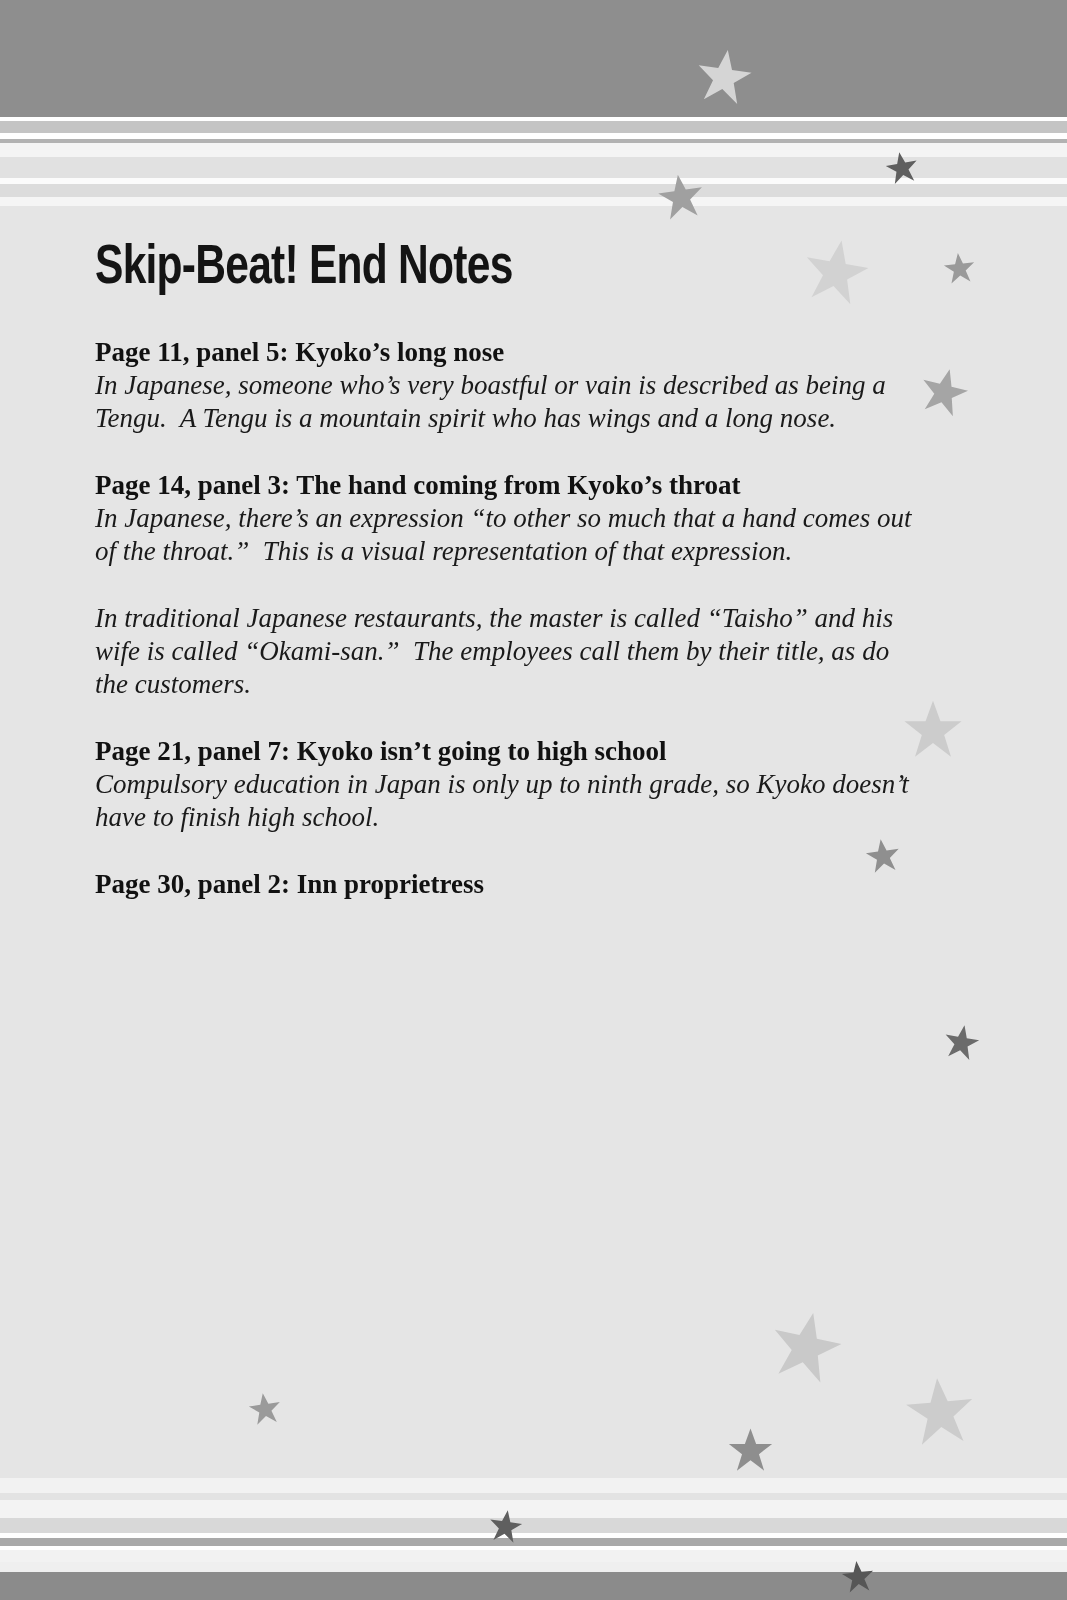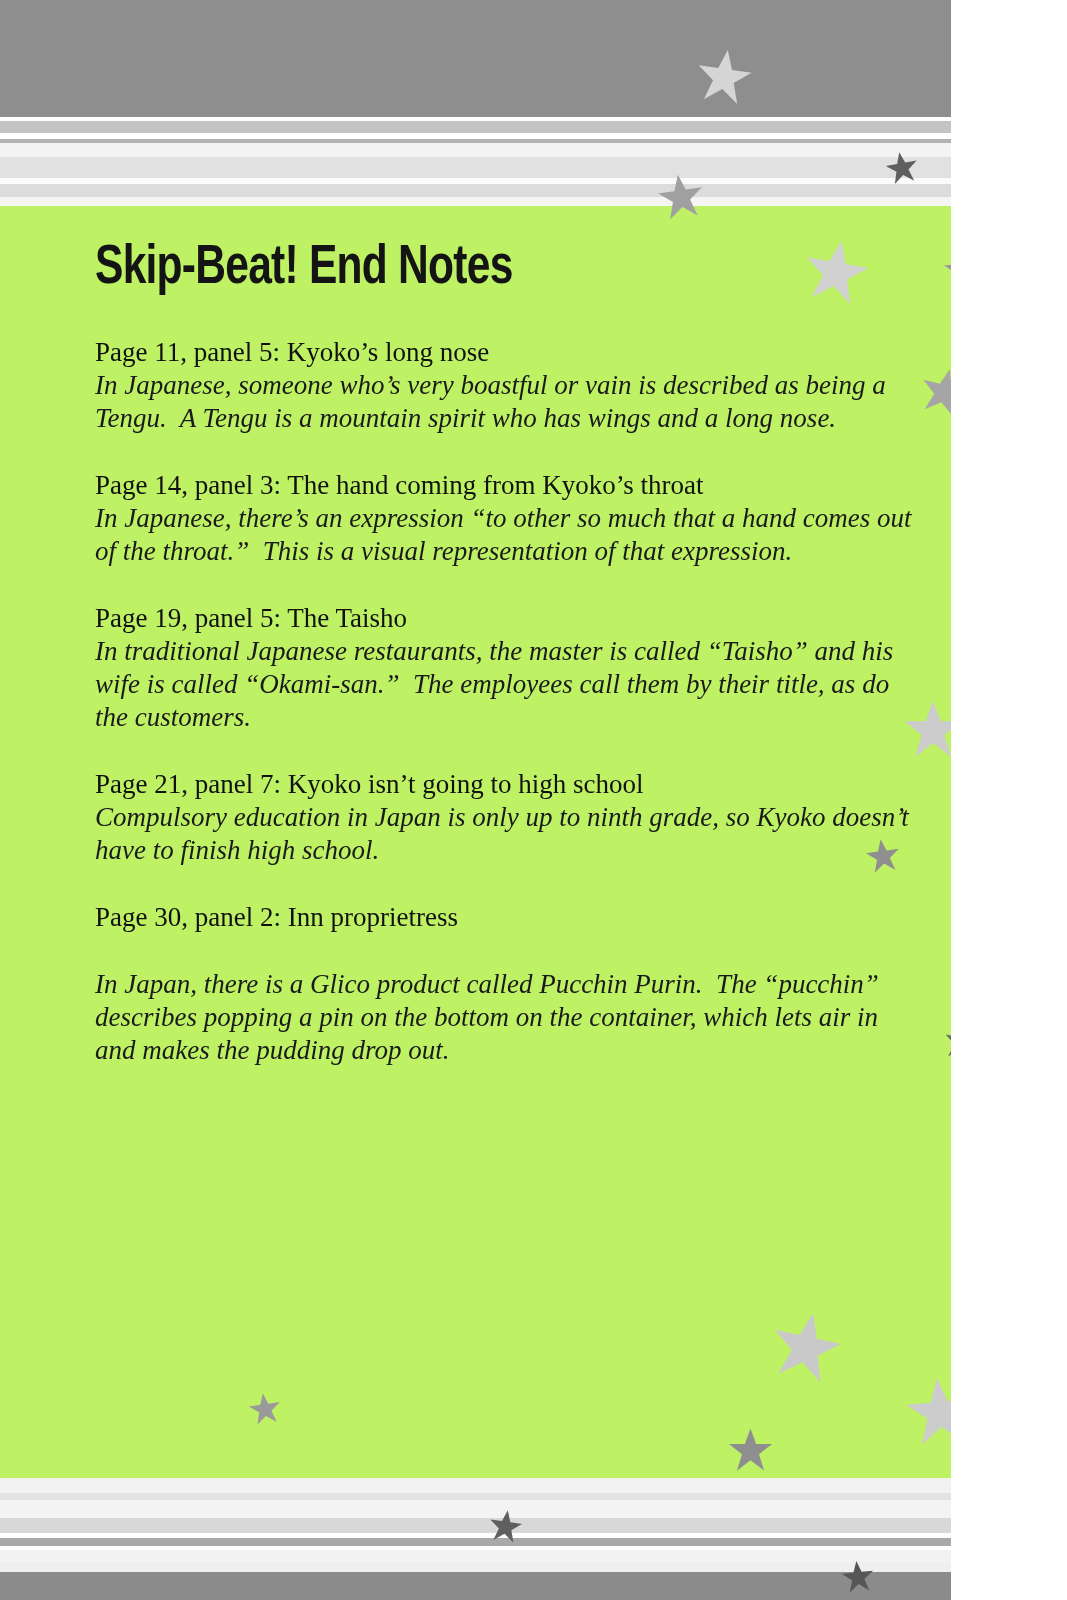--- a/index.html
+++ b/index.html
@@ -1,31 +1,31 @@
 <!DOCTYPE html>
 <html><head>
 <meta charset="utf-8">
 <style>
   html,body{margin:0;padding:0;background:#fff;}
-  .page{position:relative;width:951px;height:1600px;background:#bef264;overflow:hidden;
+  .page{position:relative;width:1067px;height:1600px;background:#e5e5e5;overflow:hidden;
         font-family:"Liberation Serif", serif;}
   .stripe{position:absolute;left:0;width:100%;}
   .star-layer,.stripe-layer{position:absolute;inset:0;pointer-events:none;}
   .star{position:absolute;}
   .content{position:absolute;left:95px;top:236px;width:822px;z-index:3;color:#111;}
   .title{font-family:"Liberation Sans", sans-serif;font-weight:bold;font-size:56px;
          letter-spacing:-1px;transform:scaleX(0.76);transform-origin:0 50%;
          white-space:nowrap;color:#141414;line-height:1;}
   .subtitle{margin-top:10px;}
   .subtitle-line{font-family:"Liberation Sans", sans-serif;font-weight:bold;font-size:33px;
          letter-spacing:-0.5px;transform:scaleX(0.82);transform-origin:0 50%;
          white-space:nowrap;color:#141414;line-height:44px;}
   .notes{margin-top:44px;}
   .note{margin:0 0 34px 0;}
-  .note h2{margin:0;font-size:27px;line-height:33px;font-weight:normal;color:#111;
+  .note h2{margin:0;font-size:27px;line-height:33px;font-weight:bold;color:#111;
            font-family:"Liberation Serif", serif;}
   .note h2 .inline-star{color:#6b6b6b;font-family:"DejaVu Sans", sans-serif;font-size:24px;}
   .note p{margin:0;font-size:27px;line-height:33px;color:#1a1a1a;white-space:pre-wrap;font-style:italic;}
 </style>
 </head>
 <body>
 
 <div class="page">
   <div class="stripe-layer">
       <div class="stripe" style="top: 0px; height: 117px; background: rgb(142, 142, 142);"></div>
@@ -102,28 +102,26 @@
     <div class="notes">
         <section class="note">
           <h2>Page 11, panel 5: Kyoko’s long nose</h2>
           <p>In Japanese, someone who’s very boastful or vain is described as being a Tengu.  A Tengu is a mountain spirit who has wings and a long nose.</p>
         </section>
         <section class="note">
           <h2>Page 14, panel 3: The hand coming from Kyoko’s throat</h2>
           <p>In Japanese, there’s an expression “to other so much that a hand comes out of the throat.”  This is a visual representation of that expression.</p>
         </section>
         <section class="note">
-          <h2>Page 19, panel 5: The Taisho</h2>
           <p>In traditional Japanese restaurants, the master is called “Taisho” and his wife is called “Okami-san.”  The employees call them by their title, as do the customers.</p>
         </section>
         <section class="note">
           <h2>Page 21, panel 7: Kyoko isn’t going to high school</h2>
           <p>Compulsory education in Japan is only up to ninth grade, so Kyoko doesn’t have to finish high school.</p>
         </section>
         <section class="note">
           <h2>Page 30, panel 2: Inn proprietress</h2>
         </section>
         <section class="note">
-          <p>In Japan, there is a Glico product called Pucchin Purin.  The “pucchin” describes popping a pin on the bottom on the container, which lets air in and makes the pudding drop out.</p>
         </section>
       </div>
   </div>
 </div>
 
 </body></html>

